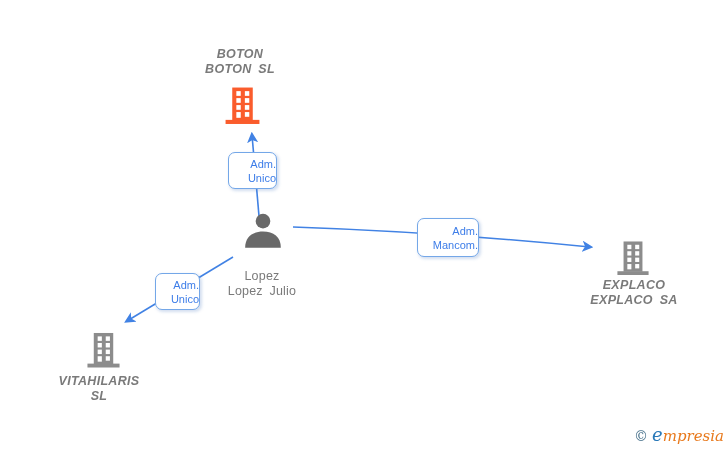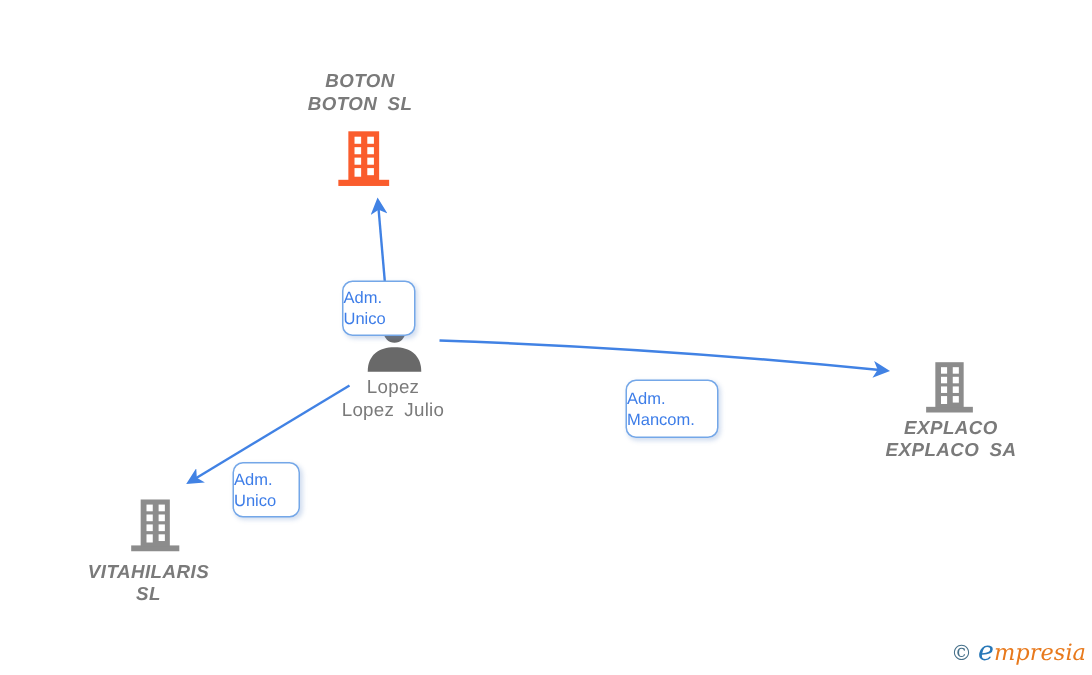--- a/index.html
+++ b/index.html
@@ -13,24 +13,23 @@
   .icon{position:absolute;z-index:2;}
   .node-label{
     position:absolute;z-index:2;width:120px;text-align:center;
     color:var(--label_gray);font-size:12.5px;line-height:15px;letter-spacing:.3px;word-spacing:3px;
   }
   .company-label{font-weight:bold;font-style:italic;}
   .person-label{font-weight:normal;letter-spacing:.2px;}
   .rel-box{
     position:absolute;z-index:3;background:#ffffff;
     border:1.5px solid var(--box_border_blue);border-radius:7px;
-    display:flex;flex-direction:column;align-items:flex-start;justify-content:center;
+    display:flex;flex-direction:column;align-items:flex-end;justify-content:center;
     font-size:11px;line-height:14px;color:var(--box_text_blue);
     box-shadow:1.5px 1.5px 3px rgba(100,140,200,.28);
-    margin-top:35px;
   }
   .watermark{
     position:absolute;right:4px;bottom:5px;z-index:4;
     font-family:"DejaVu Serif","Liberation Serif",serif;font-style:italic;font-size:15px;
     white-space:nowrap;
   }
   .wm-symbol{color:var(--logo_symbol);font-style:normal;font-size:14px;margin-right:4px;}
   .wm-first{color:var(--logo_e);font-size:18px;}
   .wm-rest{color:var(--logo_rest);text-align:right;}
 </style>
@@ -75,21 +74,21 @@
     <div>Adm.</div>
     <div>Unico</div>
   </div>
 
   <svg class="icon" style="left:242px;top:212px;color:var(--person_gray);" width="42" height="36" viewBox="0 0 40 34">
     <g fill="currentColor">
       <circle cx="20" cy="8.5" r="7"></circle>
       <path d="M3,34 C3,23.5 10,18.5 20,18.5 C30,18.5 37,23.5 37,34 Z"></path>
     </g>
   </svg>
-  <div class="node-label person-label" style="left:202px;top:251px;">
+  <div class="node-label person-label" style="left:202px;top:269px;">
     <div>Lopez</div>
     <div>Lopez Julio</div>
   </div>
 
   <div class="rel-box" style="left:417px;top:218px;width:60px;height:37px;">
     <div>Adm.</div>
     <div>Mancom.</div>
   </div>
 
   <svg class="icon" style="left:616px;top:239px;color:var(--company_gray);" width="34" height="38" viewBox="0 0 36 38">

